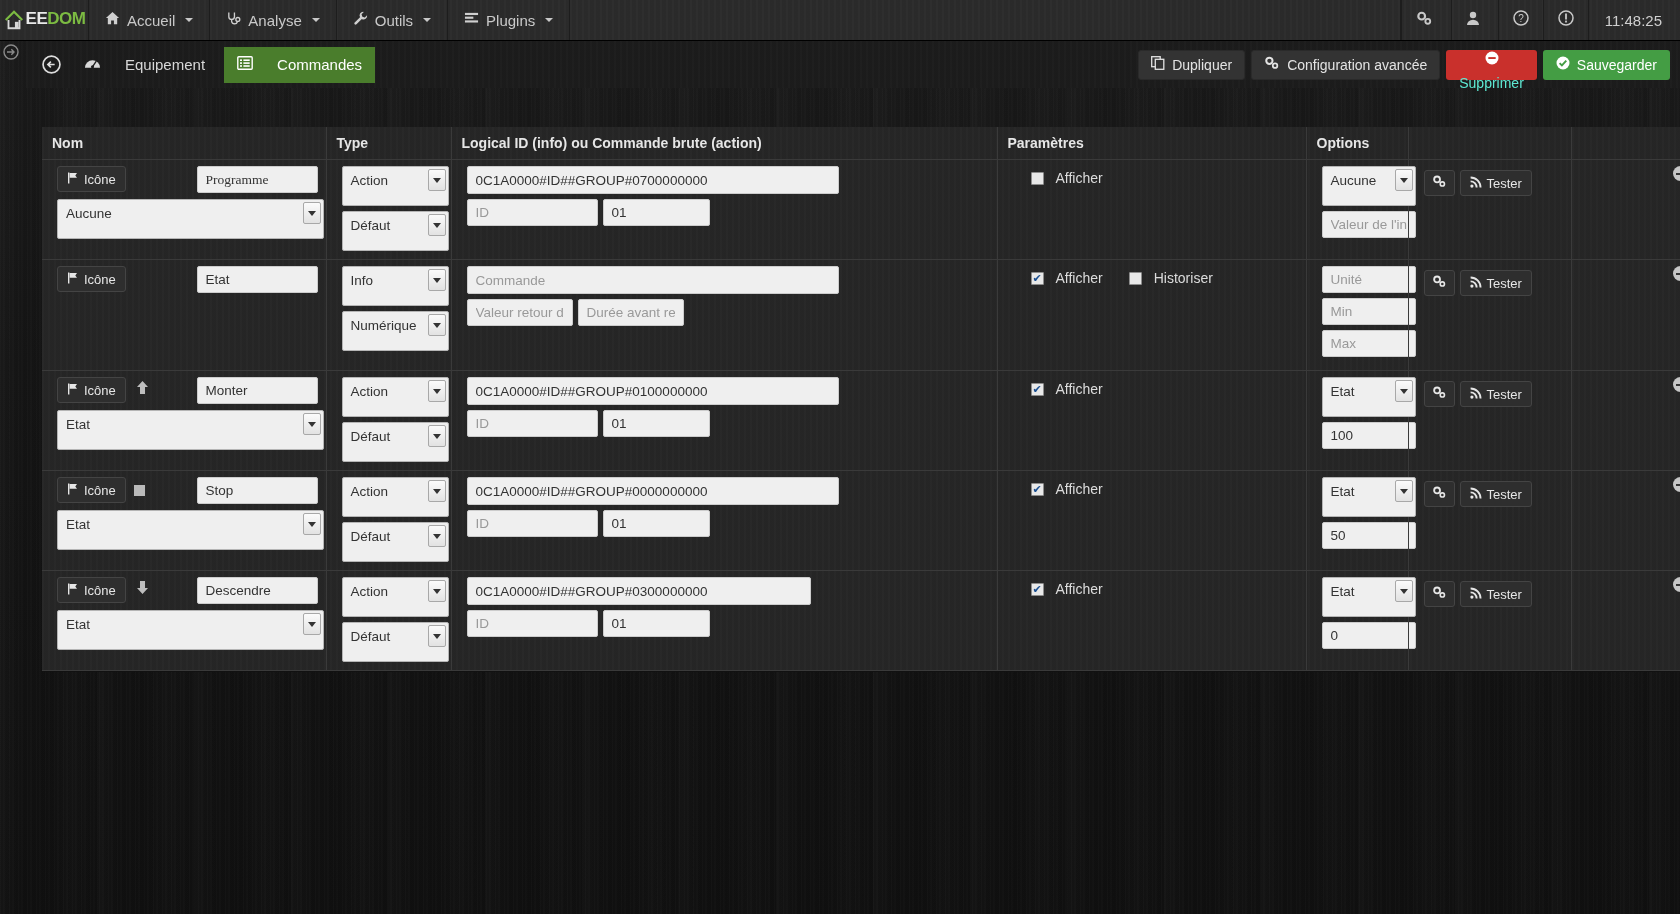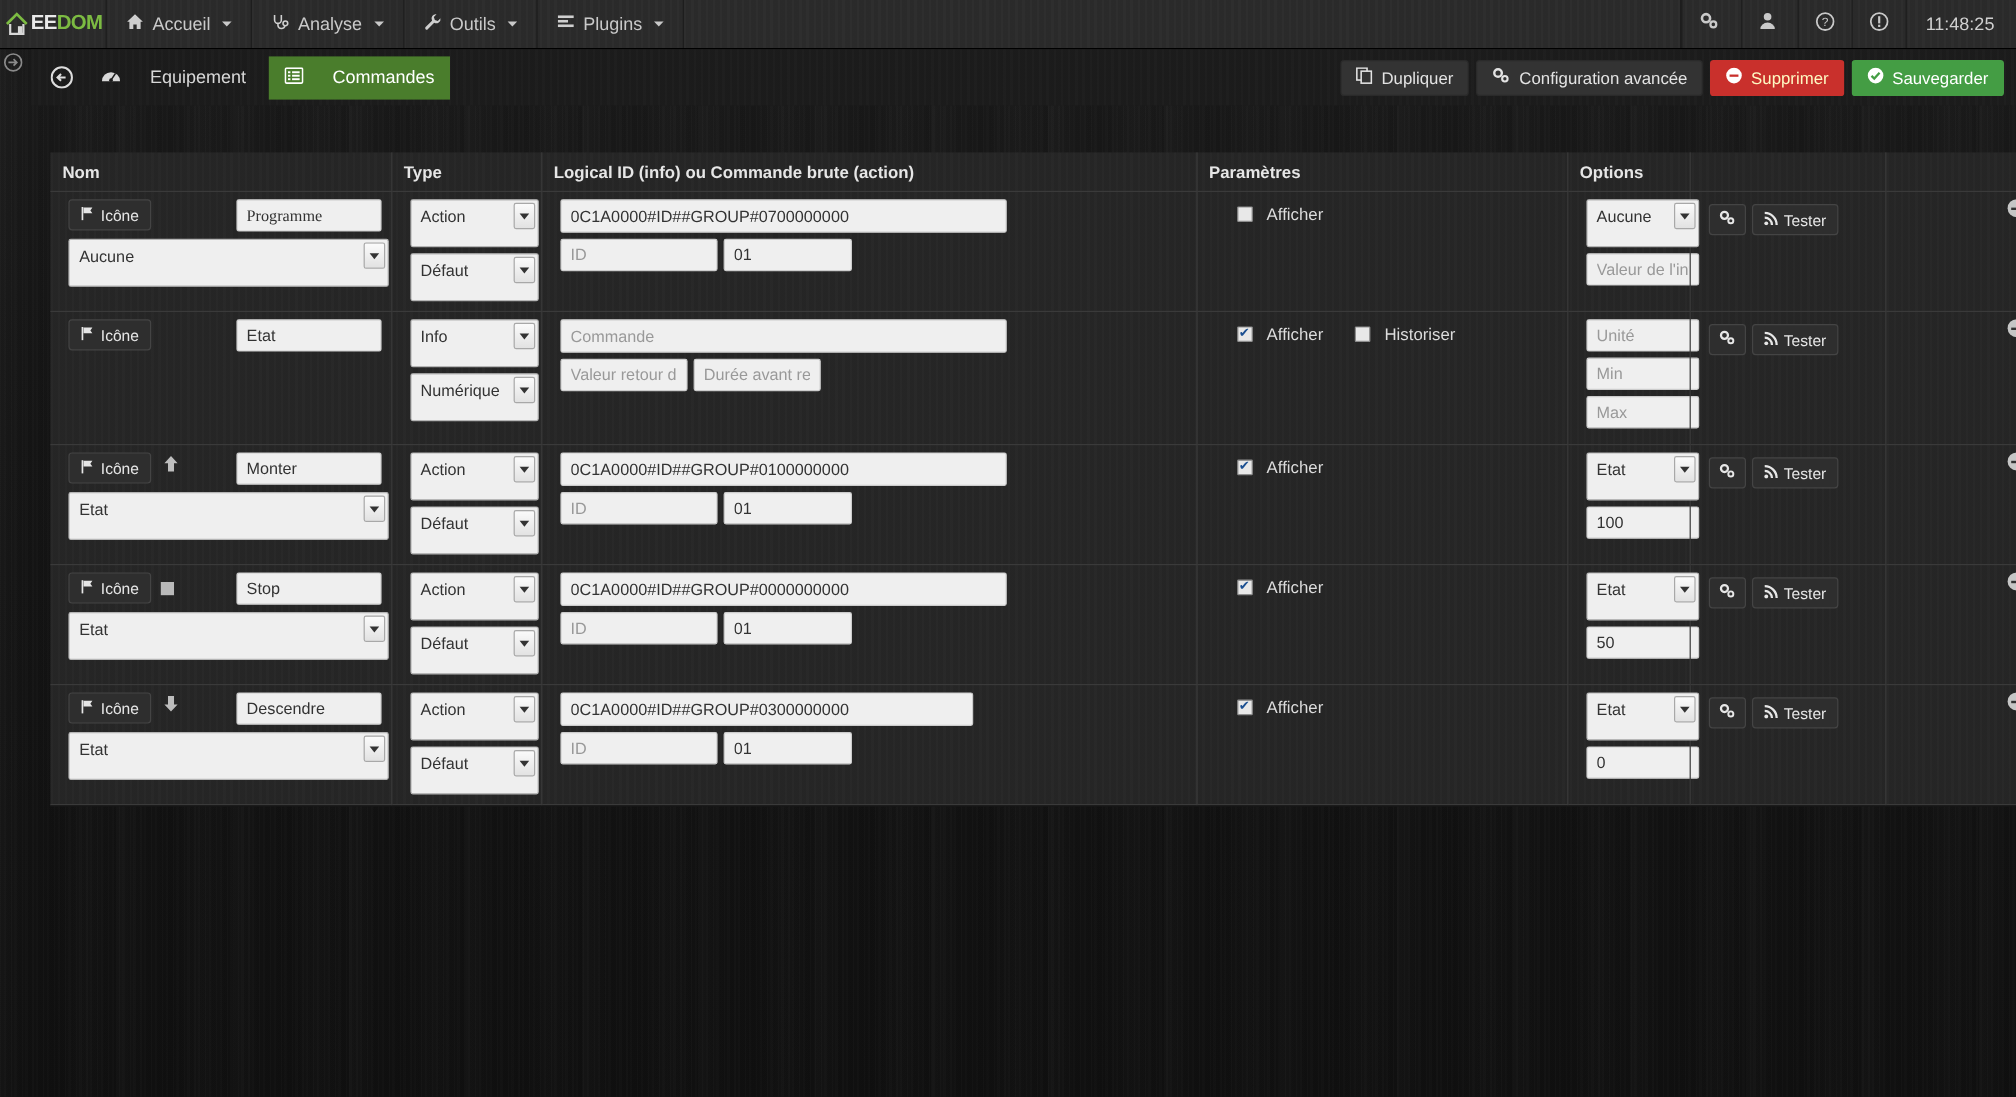--- a/index.html
+++ b/index.html
@@ -88,21 +88,21 @@
   }
   .tab.active{ background:#4a7d2c; color:#fff; height:36px; }
 
   .tb-right{ margin-left:auto; display:flex; align-items:center; gap:6px; padding-right:10px;}
   .btn{
     display:inline-flex;align-items:center;gap:7px;
     height:30px;padding:0 12px;border-radius:3px;
     font-size:14px;cursor:pointer;border:1px solid transparent;white-space:nowrap;
   }
   .btn-dark{ background:#333; color:#e3e3e3; border-color:#2a2a2a;}
-  .btn-danger{ background:#c9302c; color:#fef9c3; }
+  .btn-danger{ background:#c9302c; color:#5eead4;flex-direction:column; }
   .btn-success{ background:#449d44; color:#fff; }
 
   
   .addrow{
     position:absolute;left:0;top:47px;width:1654px;height:39px;
     display:flex;align-items:center;justify-content:flex-end;padding-right:10px;
   }
   .btn-add{ background:#3c763d; color:#fff; height:28px; font-size:14px;}
 
   

